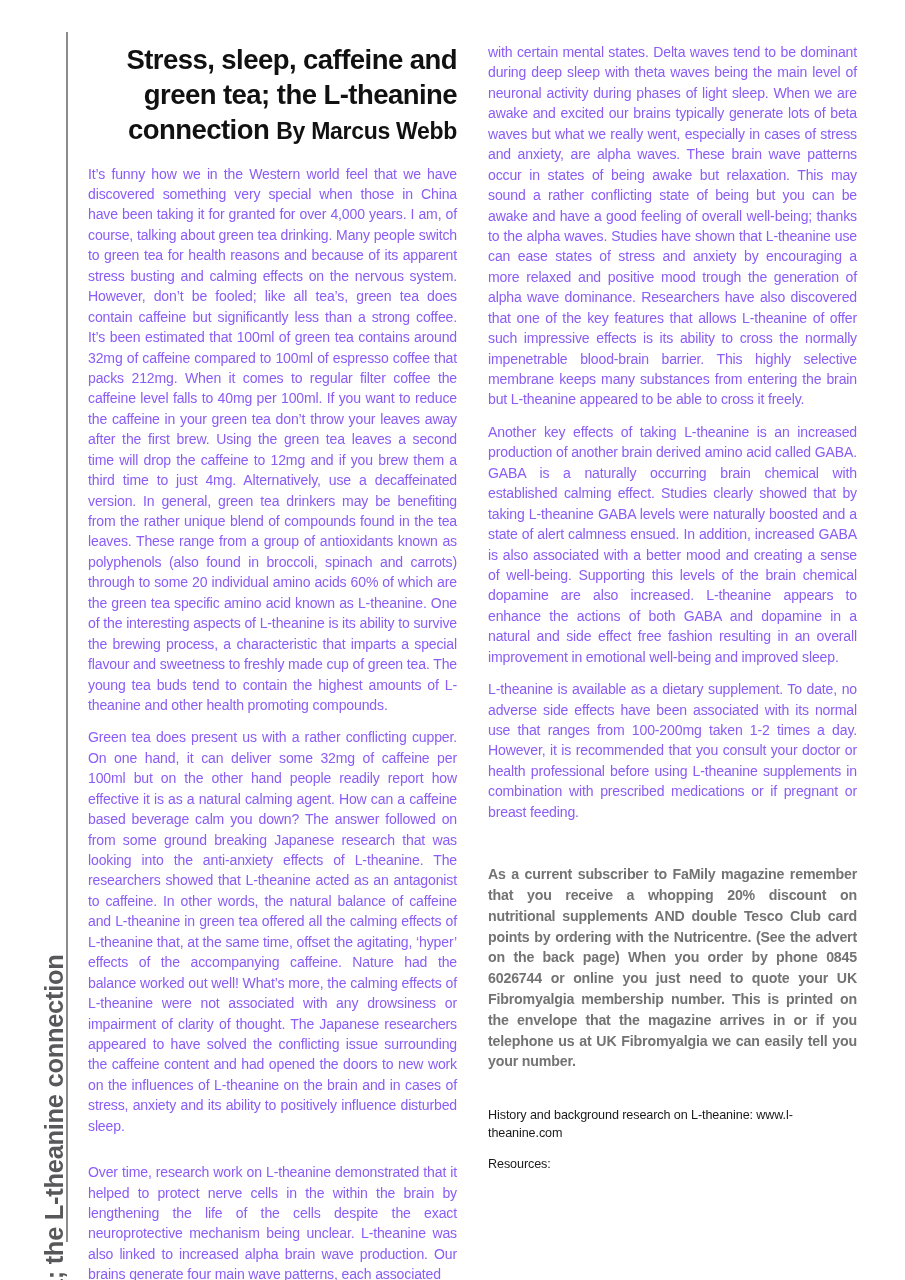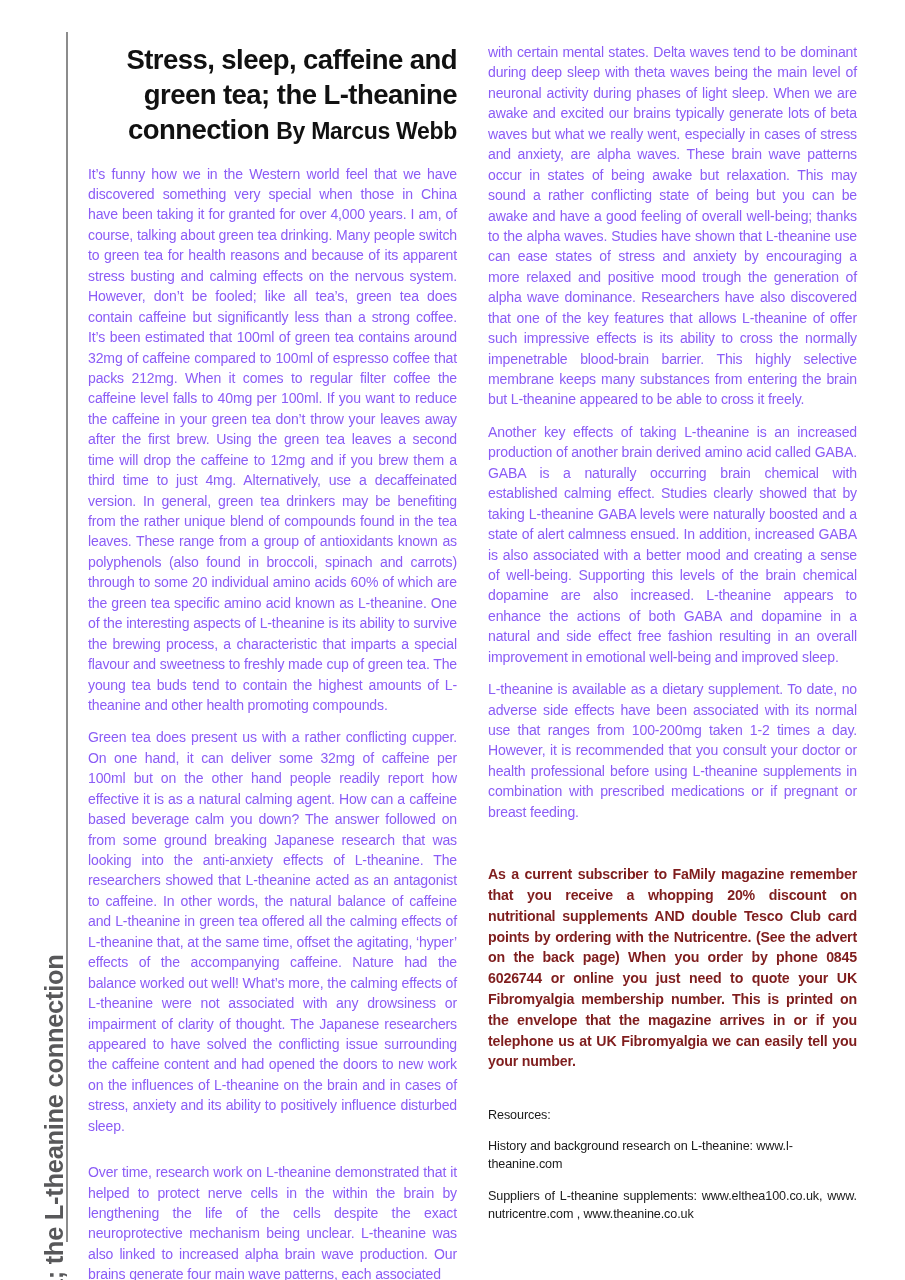--- a/index.html
+++ b/index.html
@@ -89,21 +89,21 @@
   }
   p.body:last-child { margin-bottom: 0; margin-top: 26px; }
 
   p.callout {
     margin: 0;
     font-size: 14.2px;
     line-height: 1.465;
     text-align: justify;
     font-weight: bold;
     letter-spacing: -0.18px;
-    color: #7f1d1d;
+    color: #737373;
   }
   #callout-block { margin-top: 42px; }
 
   #resources-block { margin-top: 34px; }
   p.res {
     margin: 0 0 13px 0;
     font-size: 12.6px;
     line-height: 1.44;
     letter-spacing: -0.1px;
     color: #1a1a1a;
@@ -137,18 +137,17 @@
 
     <p class="body">with certain mental states. Delta waves tend to be dominant during deep sleep with theta waves being the main level of neuronal activity during phases of light sleep. When we are awake and excited our brains typically generate lots of beta waves but what we really went, especially in cases of stress and anxiety, are alpha waves. These brain wave patterns occur in states of being awake but relaxation. This may sound a rather conflicting state of being but you can be awake and have a good feeling of overall well-being; thanks to the alpha waves. Studies have shown that L-theanine use can ease states of stress and anxiety by encouraging a more relaxed and positive mood trough the generation of alpha wave dominance. Researchers have also discovered that one of the key features that allows L-theanine of offer such impressive effects is its ability to cross the normally impenetrable blood-brain barrier. This highly selective membrane keeps many substances from entering the brain but L-theanine appeared to be able to cross it freely.</p>
     <p class="body">Another key effects of taking L-theanine is an increased production of another brain derived amino acid called GABA. GABA is a naturally occurring brain chemical with established calming effect. Studies clearly showed that by taking L-theanine GABA levels were naturally boosted and a state of alert calmness ensued. In addition, increased GABA is also associated with a better mood and creating a sense of well-being. Supporting this levels of the brain chemical dopamine are also increased. L-theanine appears to enhance the actions of both GABA and dopamine in a natural and side effect free fashion resulting in an overall improvement in emotional well-being and improved sleep.</p>
     <p class="body">L-theanine is available as a dietary supplement. To date, no adverse side effects have been associated with its normal use that ranges from 100-200mg taken 1-2 times a day. However, it is recommended that you consult your doctor or health professional before using L-theanine supplements in combination with prescribed medications or if pregnant or breast feeding.</p>
 
     <div id="callout-block">
       <p class="callout">As a current subscriber to FaMily magazine remember that you receive a whopping 20% discount on nutritional supplements AND double Tesco Club card points by ordering with the Nutricentre. (See the advert on the back page) When you order by phone 0845 6026744 or online you just need to quote your UK Fibromyalgia membership number. This is printed on the envelope that the magazine arrives in or if you telephone us at UK Fibromyalgia we can easily tell you your number.</p>
     </div>
 
     <div id="resources-block">
+      <p class="res no-just">History and background research on L-theanine: www.l-theanine.com</p>
       <p class="res no-just">Resources:</p>
-      <p class="res no-just">History and background research on L-theanine: www.l-theanine.com</p>
-      <p class="res">Suppliers of L-theanine supplements:  www.elthea100.co.uk,  www. nutricentre.com ,  www.theanine.co.uk</p>
     </div>
   </div>
 </div>
 
 </body></html>

